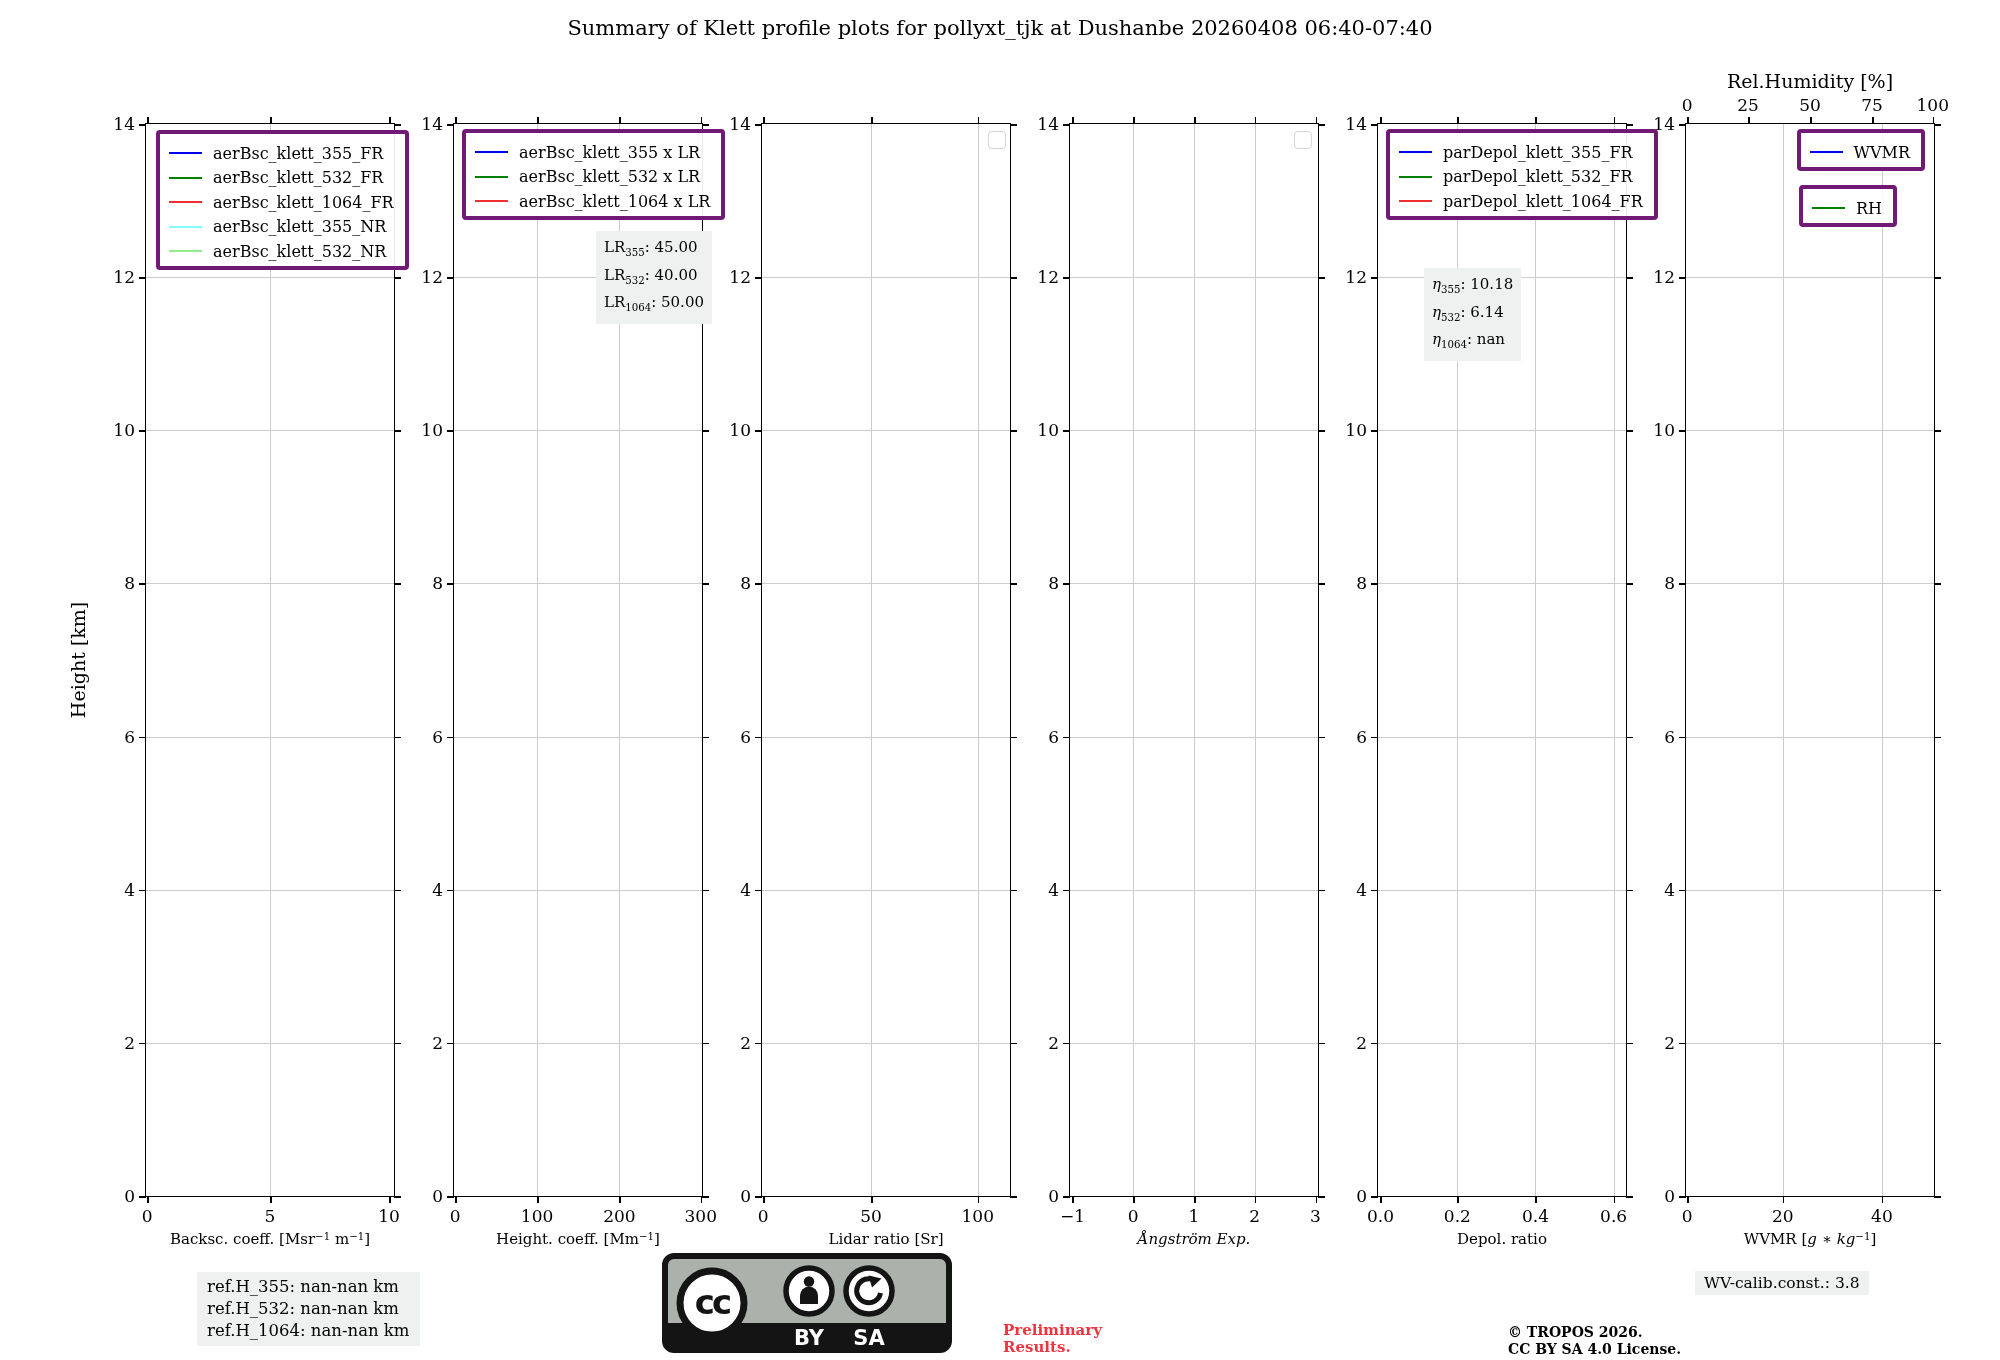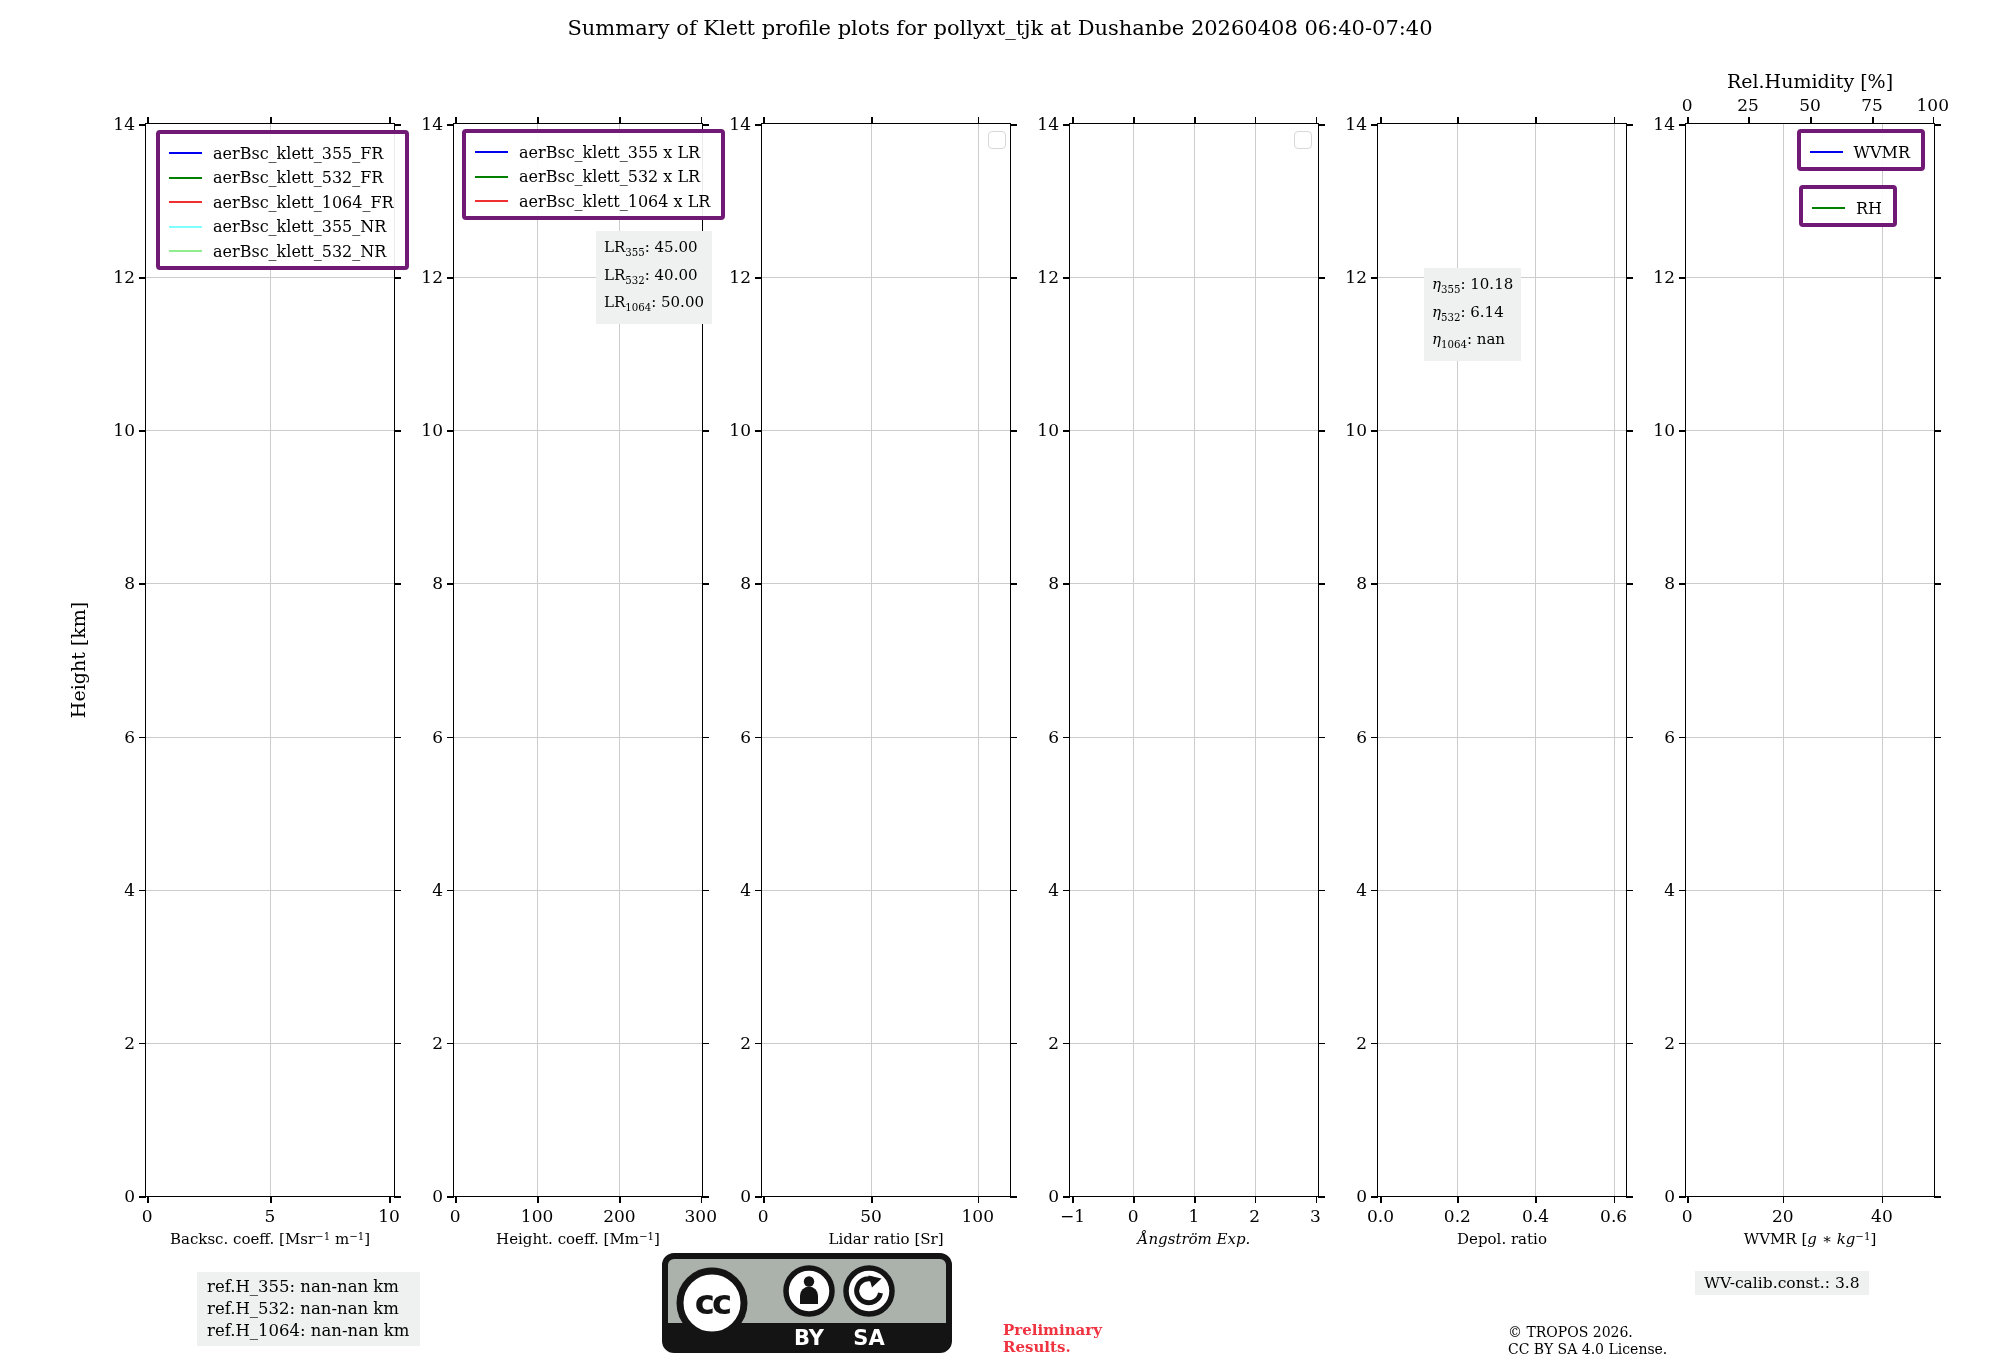--- a/index.html
+++ b/index.html
@@ -73,21 +73,21 @@
   }
   .wv-box{
     position:absolute;left:1695px;top:1271px;background:#eff1f1;
     padding:3px 9px;font-size:15.5px;white-space:nowrap;
   }
   .preliminary{
     position:absolute;left:1003px;top:1322px;color:#ef3340;font-weight:bold;
     font-size:15px;line-height:17px;white-space:nowrap;
   }
   .tropos{
-    position:absolute;left:1508px;top:1324px;font-weight:normal;
+    position:absolute;left:1508px;top:1324px;font-weight:bold;
     font-size:14px;line-height:16.5px;white-space:nowrap;
   }
   .cc-logo{position:absolute;left:662px;top:1253px;}
   .cc-byline{font-family:"DejaVu Sans","Liberation Sans",sans-serif;font-weight:bold;}
 </style>
 </head>
 <body>
 
 <div class="title">Summary of Klett profile plots for pollyxt_tjk at Dushanbe 20260408 06:40-07:40</div>
 <div class="ylabel">Height [km]</div>
@@ -361,20 +361,34 @@
       <div class="tick l" style="top: 28.5714%;"></div>
       <div class="tick r" style="top: 28.5714%;"></div>
       <div class="yticklabel" style="top: 28.5714%;">10</div>
       <div class="tick l" style="top: 14.2857%;"></div>
       <div class="tick r" style="top: 14.2857%;"></div>
       <div class="yticklabel" style="top: 14.2857%;">12</div>
       <div class="tick l" style="top: 0%;"></div>
       <div class="tick r" style="top: 0%;"></div>
       <div class="yticklabel" style="top: 0%;">14</div>
       <div class="xlabel"><span>Depol. ratio</span></div>
+      <div class="legend" style="left: 8px; top: 5px;">
+        <div class="leg-item">
+          <div class="leg-line" style="border-top-color: rgb(0, 0, 240);"></div>
+          <div class="leg-label">parDepol_klett_355_FR</div>
+        </div>
+        <div class="leg-item">
+          <div class="leg-line" style="border-top-color: rgb(0, 127, 0);"></div>
+          <div class="leg-label">parDepol_klett_532_FR</div>
+        </div>
+        <div class="leg-item">
+          <div class="leg-line" style="border-top-color: rgb(240, 48, 48);"></div>
+          <div class="leg-label">parDepol_klett_1064_FR</div>
+        </div>
+      </div>
       <div class="anno-box" style="left: 46px; top: 144px;">
         <div><span class="it">η</span><sub class="s">355</sub><span>: 10.18</span></div>
         <div><span class="it">η</span><sub class="s">532</sub><span>: 6.14</span></div>
         <div><span class="it">η</span><sub class="s">1064</sub><span>: nan</span></div>
       </div>
     </div>
     <div class="axes" style="left: 1685px;">
       <div class="gridline-v" style="left: 39%;"></div>
       <div class="gridline-v" style="left: 79%;"></div>
       <div class="gridline-h" style="top: 85.7143%;"></div>

